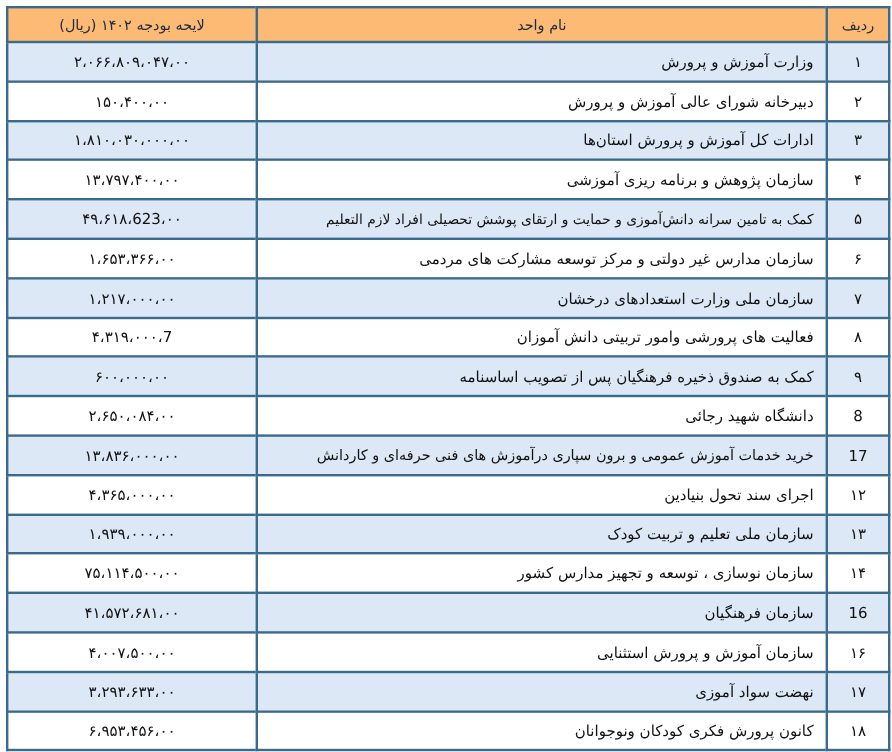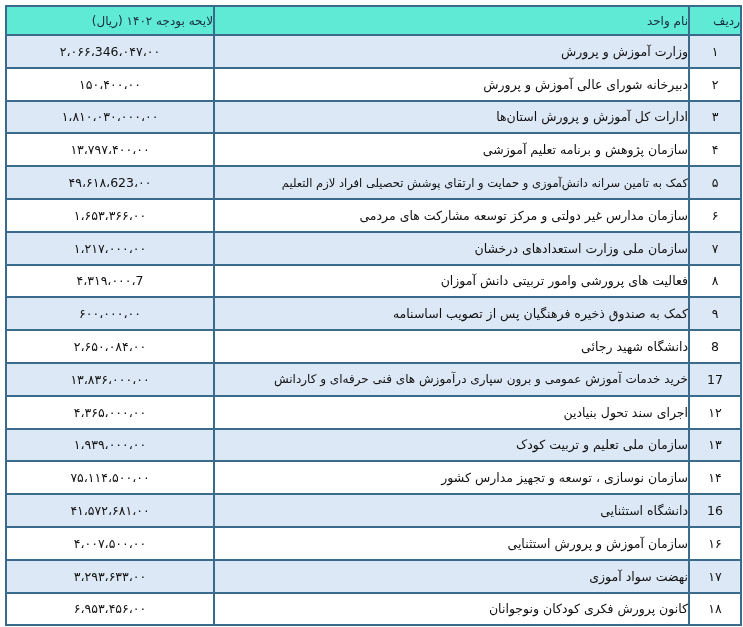--- a/index.html
+++ b/index.html
@@ -20,32 +20,32 @@
     font-family: "DejaVu Sans", sans-serif;
     table-layout: fixed;
   }
   th, td {
     border: 2px solid #3a6a8c;
     padding: 0;
     overflow: hidden;
     white-space: nowrap;
   }
   thead th {
-    background: #5eead4;
+    background: #fdba74;
     color: #1a2a40;
     font-weight: normal;
     font-size: 12px;
     height: 27px;
-    text-align: right;
+    text-align: center;
   }
   tbody td { height: 30.8px; font-size: 12.5px; color: #111; }
   tbody tr:nth-child(odd) td { background: #dce8f5; }
   tbody tr:nth-child(even) td { background: #ffffff; }
   td.num { text-align: center; width: 50px; }
-  td.name { text-align: right; }
+  td.name { text-align: right; padding-right: 10px; }
   td.amount { text-align: center; letter-spacing: 0.5px; direction: ltr; width: 206px; }
   col.c-num { width: 52px; }
   col.c-name { width: 475px; }
   col.c-amt { width: 208px; }
 </style>
 </head>
 <body>
 
 <div class="wrap">
   <table>
@@ -58,35 +58,35 @@
       <tr>
         <th>ردیف</th>
         <th>نام واحد</th>
         <th>لایحه بودجه ۱۴۰۲ (ریال)</th>
       </tr>
     </thead>
     <tbody id="tbody">
       <tr>
           <td class="num">۱</td>
           <td class="name">وزارت آموزش و پرورش</td>
-          <td class="amount">۲،۰۶۶،346،۰۴۷،۰۰</td>
+          <td class="amount">۲،۰۶۶،۸۰۹،۰۴۷،۰۰</td>
         </tr>
       <tr>
           <td class="num">۲</td>
           <td class="name">دبیرخانه شورای عالی آموزش و پرورش</td>
           <td class="amount">۱۵۰،۴۰۰،۰۰</td>
         </tr>
       <tr>
           <td class="num">۳</td>
           <td class="name">ادارات کل آموزش و پرورش استان‌ها</td>
           <td class="amount">۱،۸۱۰،۰۳۰،۰۰۰،۰۰</td>
         </tr>
       <tr>
           <td class="num">۴</td>
-          <td class="name">سازمان پژوهش و برنامه تعلیم آموزشی</td>
+          <td class="name">سازمان پژوهش و برنامه ریزی آموزشی</td>
           <td class="amount">۱۳،۷۹۷،۴۰۰،۰۰</td>
         </tr>
       <tr>
           <td class="num">۵</td>
           <td class="name" style="font-size:11.5px">کمک به تامین سرانه دانش‌آموزی و حمایت و ارتقای پوشش تحصیلی افراد لازم التعلیم</td>
           <td class="amount">۴۹،۶۱۸،623،۰۰</td>
         </tr>
       <tr>
           <td class="num">۶</td>
           <td class="name">سازمان مدارس غیر دولتی و مرکز توسعه مشارکت های مردمی</td>
@@ -127,21 +127,21 @@
           <td class="name">سازمان ملی تعلیم و تربیت کودک</td>
           <td class="amount">۱،۹۳۹،۰۰۰،۰۰</td>
         </tr>
       <tr>
           <td class="num">۱۴</td>
           <td class="name">سازمان نوسازی ، توسعه و تجهیز مدارس کشور</td>
           <td class="amount">۷۵،۱۱۴،۵۰۰،۰۰</td>
         </tr>
       <tr>
           <td class="num">16</td>
-          <td class="name">دانشگاه استثنایی</td>
+          <td class="name">سازمان فرهنگیان</td>
           <td class="amount">۴۱،۵۷۲،۶۸۱،۰۰</td>
         </tr>
       <tr>
           <td class="num">۱۶</td>
           <td class="name">سازمان آموزش و پرورش استثنایی</td>
           <td class="amount">۴،۰۰۷،۵۰۰،۰۰</td>
         </tr>
       <tr>
           <td class="num">۱۷</td>
           <td class="name">نهضت سواد آموزی</td>

